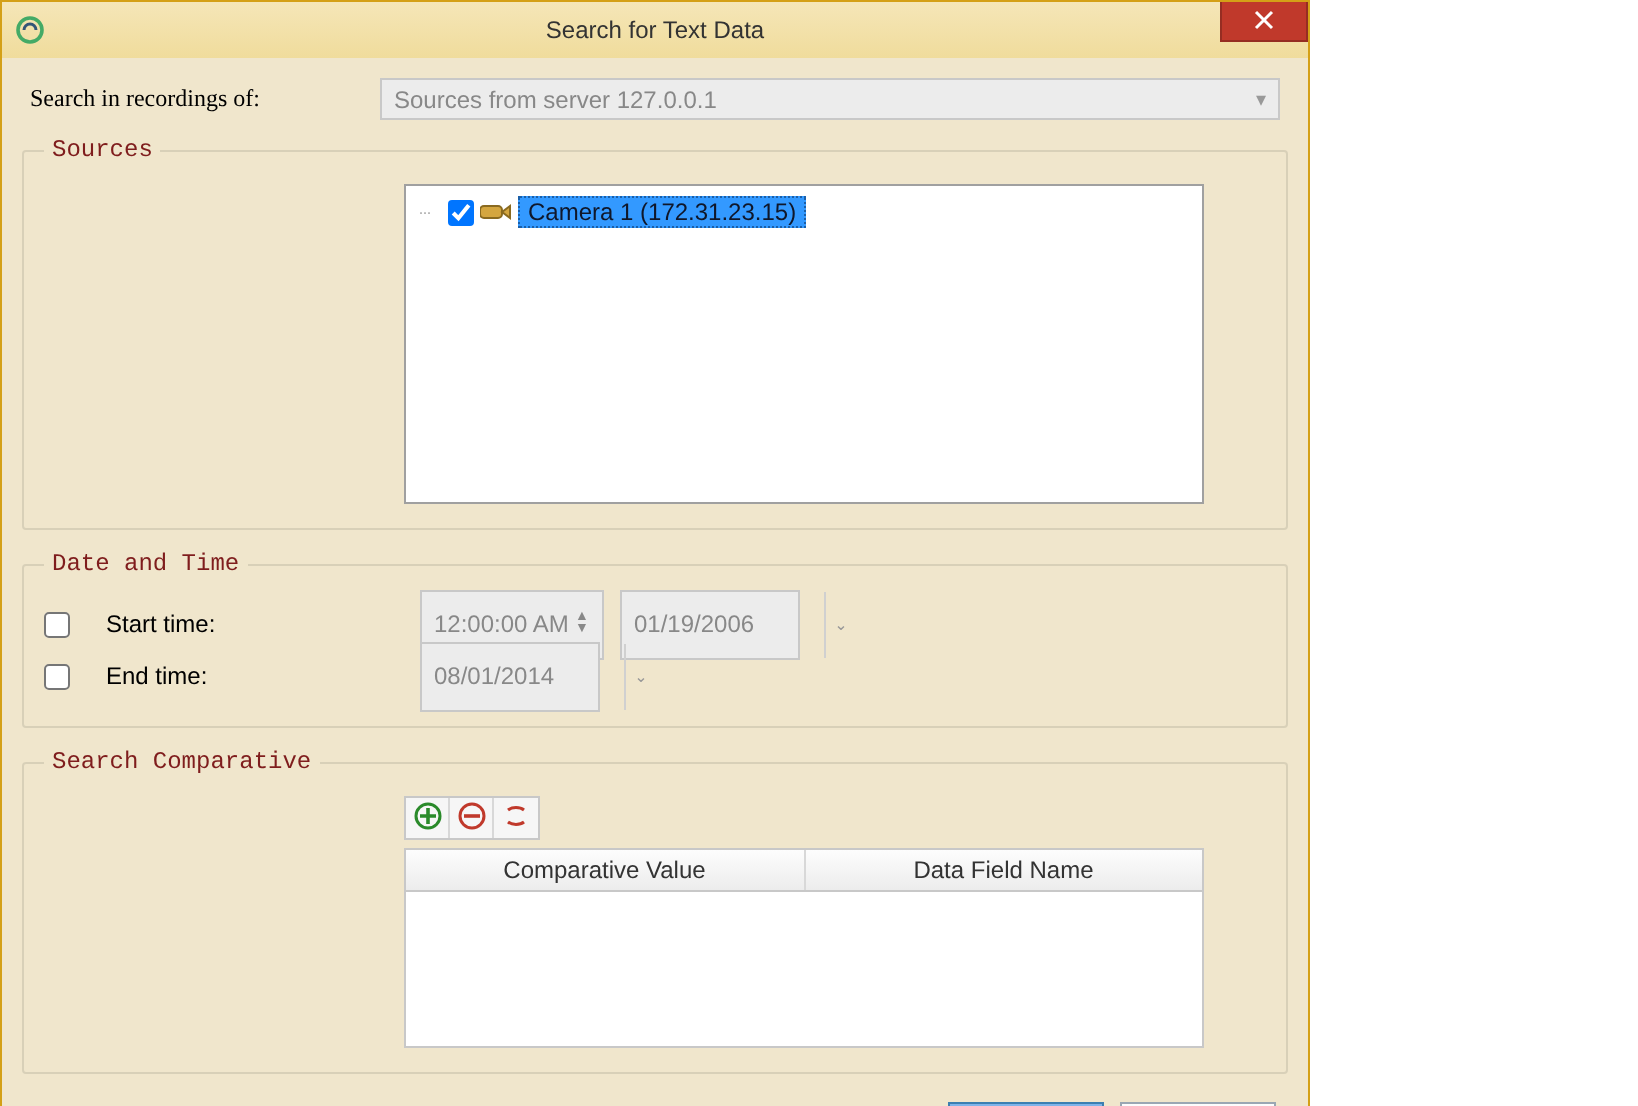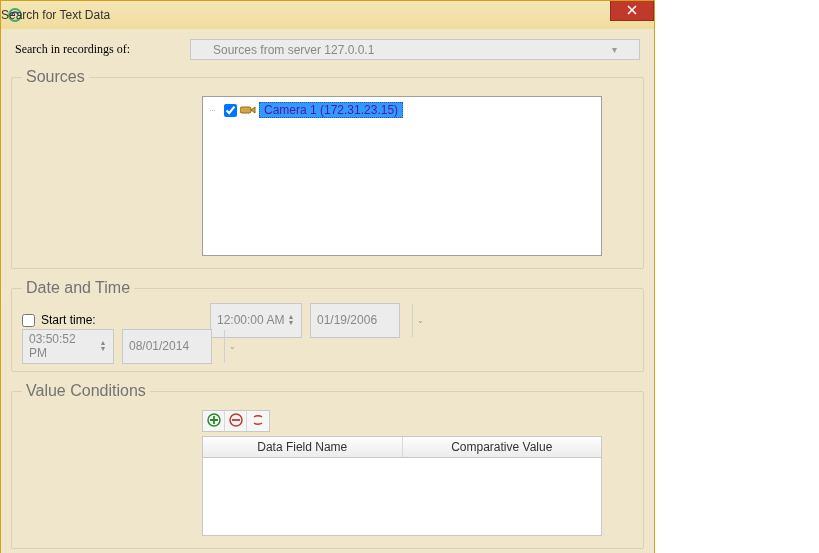--- a/index.html
+++ b/index.html
@@ -24,21 +24,21 @@
     position: relative;
   }
   .titlebar .icon {
     width: 16px; height: 16px;
     margin-left: 6px;
     display: flex; align-items: center; justify-content: center;
   }
   .titlebar .title {
     position: absolute;
     left: 0; right: 0;
-    text-align: left;
+    text-align: center;
     color: #333;
     font-size: 12px;
     pointer-events: none;
   }
   .titlebar .closebtn {
     position: absolute;
     right: 0; top: 0;
     width: 44px; height: 20px;
     background: #c0392b;
     color: #fff;
@@ -59,35 +59,36 @@
     padding: 0 4px;
   }
   .toprow label { color: #000; font-family: Liberation Serif, serif; }
   .combo {
     flex: 1;
     margin-left: 60px;
     height: 21px;
     border: 1px solid #c8c8c8;
     background: #ececec;
     color: #888;
-    padding: 0 22px;
+    padding: 0 6px;
     display: flex; align-items: center; justify-content: space-between;
   }
   .combo .chev { color: #999; font-size: 10px; }
   fieldset {
     border: 1px solid #d8d0b8;
     border-radius: 2px;
     margin: 0 0 10px 0;
     padding: 10px 10px 12px 10px;
     background: #f0e6cc;
   }
   legend {
     padding: 0 4px;
-    color: #737373;
-    font-size: 16px;
+    color: #7f1d1d;
+    font-size: 12px;
+    font-family: Liberation Mono, monospace;
   }
   .sourcesbox {
     margin-left: 180px;
     width: 400px;
     height:160px;
     background: #fff;
     border: 1px solid #a0a0a0;
     padding: 4px 6px;
     overflow: auto;
   }
@@ -105,33 +106,33 @@
   .treeitem input[type=checkbox] {
     width: 13px; height: 13px;
     margin: 0;
   }
   .camicon {
     width: 16px; height: 12px;
     display: inline-flex; align-items: center; justify-content: center;
   }
   .treelabel {
     background: #3399ff;
-    color: #4c1d95;
+    color: #0f172a;
     padding: 0 4px;
     height: 16px;
     display: inline-flex; align-items: center;
     border: 1px dotted #1a5fa8;
   }
   .dtrow {
     display: flex; align-items: center;
     height: 26px;
     gap: 8px;
   }
   .dtrow .cklabel {
-    display: flex; align-items: center; gap: 6px;
+    display: flex; align-items: center; gap: 18px;
     width: 180px;
   }
   .dtrow .cklabel input { margin: 0; }
   .spinner, .datebox {
     height: 35px;
     border: 1px solid #c8c8c8;
     background: #ececec;
     color: #888;
     display: inline-flex; align-items: center;
     padding: 0 4px 0 6px;
@@ -260,36 +261,33 @@
               <span>▼</span>
             </span>
         </div>
         <div class="datebox">
           <span>01/19/2006</span>
           <span class="chev">⌄</span>
         </div>
       </div>
 
       <div class="dtrow">
-        <div class="spinner">
-          <span>03:50:52 PM</span>
-          <span class="spinbtns">
-              <span>▲</span>
-              <span>▼</span>
-            </span>
-        </div>
+        <label class="cklabel">
+          <input type="checkbox" style="">
+          <span>End time:</span>
+        </label>
         <div class="datebox">
           <span>08/01/2014</span>
           <span class="chev">⌄</span>
         </div>
       </div>
     </fieldset>
 
     <fieldset>
-      <legend>Value Conditions</legend>
+      <legend>Search Comparative</legend>
       <div class="condwrap">
         <div class="toolbar">
           <button>
             <span>
               <svg width="14" height="14" viewBox="0 0 14 14">
                   <circle cx="7" cy="7" r="6" fill="none" stroke="#2a8a2a" stroke-width="1.5"></circle>
                   <path d="M7 3 V11 M3 7 H11" stroke="#2a8a2a" stroke-width="1.8"></path>
                 </svg>
             </span>
           </button>
@@ -303,22 +301,22 @@
           </button>
           <button>
             <span>
               <svg width="14" height="14" viewBox="0 0 14 14">
                   <path d="M3 4 A5 3 0 0 1 11 4 M11 10 A5 3 0 0 1 3 10" fill="none" stroke="#c0392b" stroke-width="1.5"></path>
                 </svg>
             </span>
           </button>
         </div>
         <div class="gridhead">
+          <div class="col">Comparative Value</div>
           <div class="col">Data Field Name</div>
-          <div class="col">Comparative Value</div>
         </div>
         <div class="gridbody"></div>
       </div>
     </fieldset>
 
     <div class="footer">
       <button class="btn primary">Search</button>
       <button class="btn">Close</button>
     </div>
 

